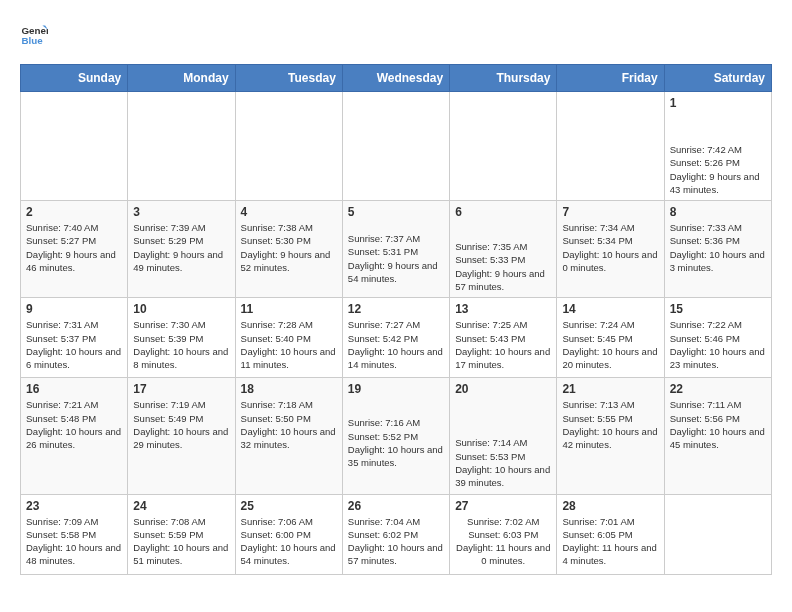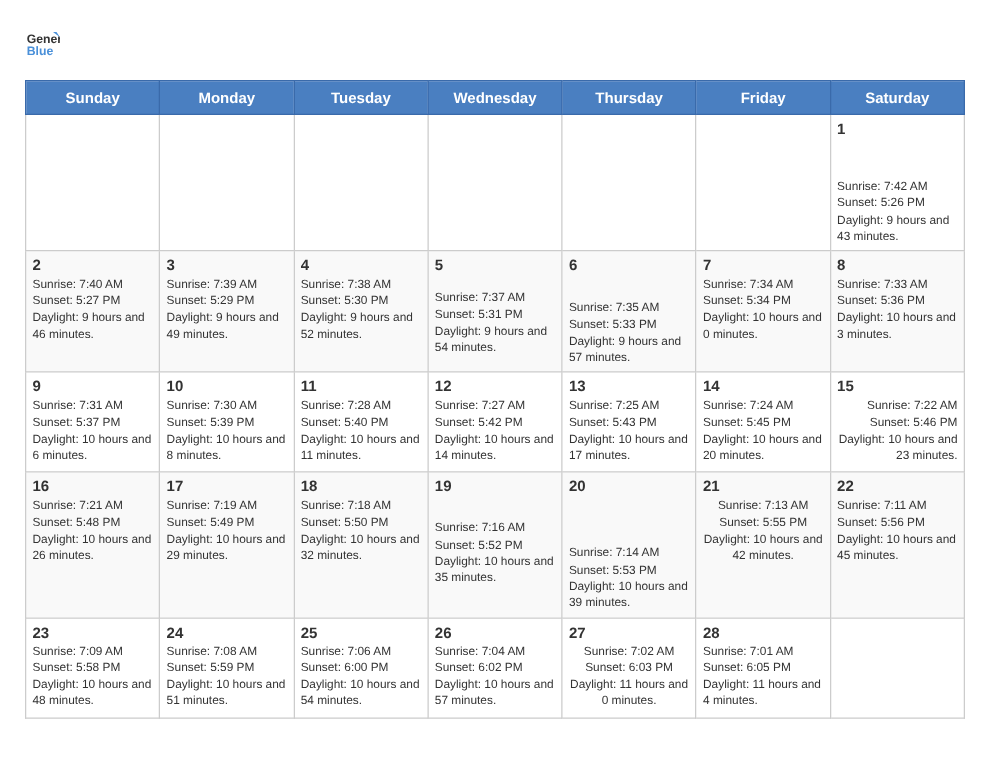--- a/index.html
+++ b/index.html
@@ -39,21 +39,21 @@
     }
     .calendar-table {
       width: 100%;
       border-collapse: collapse;
       font-size: 11px;
     }
     .calendar-table thead tr th {
       background-color: #4a7fc1;
       color: #fff;
       padding: 6px 6px;
-      text-align: center;
+      text-align: right;
       font-size: 12px;
       font-weight: bold;
       border: 1px solid #3a6aaa;
     }
     .calendar-table tbody tr td {
       border: 1px solid #ccc;
       vertical-align: top;
       padding: 4px 5px;
       height: 80px;
       width: calc(100% / 7);
@@ -202,21 +202,21 @@
 Daylight: 10 hours and 17 minutes.</div>
         </td>
         <td>
           <span class="day-number">14</span>
           <div class="day-info" style="white-space: pre-line;">Sunrise: 7:24 AM
 Sunset: 5:45 PM
 Daylight: 10 hours and 20 minutes.</div>
         </td>
         <td>
           <span class="day-number">15</span>
-          <div class="day-info" style="white-space: pre-line; text-align: right;">Sunrise: 7:22 AM
+          <div class="day-info" style="white-space: pre-line;">Sunrise: 7:22 AM
 Sunset: 5:46 PM
 Daylight: 10 hours and 23 minutes.</div>
         </td>
       </tr>
       <tr>
         <td>
           <span class="day-number">16</span>
           <div class="day-info" style="white-space: pre-line;">Sunrise: 7:21 AM
 Sunset: 5:48 PM
 Daylight: 10 hours and 26 minutes.</div>
@@ -240,21 +240,21 @@
 Daylight: 10 hours and 35 minutes.</div>
         </td>
         <td>
           <span class="day-number">20</span>
           <div class="day-info" style="white-space: pre-line; margin-top: 40px;">Sunrise: 7:14 AM
 Sunset: 5:53 PM
 Daylight: 10 hours and 39 minutes.</div>
         </td>
         <td>
           <span class="day-number">21</span>
-          <div class="day-info" style="white-space: pre-line; text-align: center;">Sunrise: 7:13 AM
+          <div class="day-info" style="white-space: pre-line;">Sunrise: 7:13 AM
 Sunset: 5:55 PM
 Daylight: 10 hours and 42 minutes.</div>
         </td>
         <td>
           <span class="day-number">22</span>
           <div class="day-info" style="white-space: pre-line;">Sunrise: 7:11 AM
 Sunset: 5:56 PM
 Daylight: 10 hours and 45 minutes.</div>
         </td>
       </tr>

